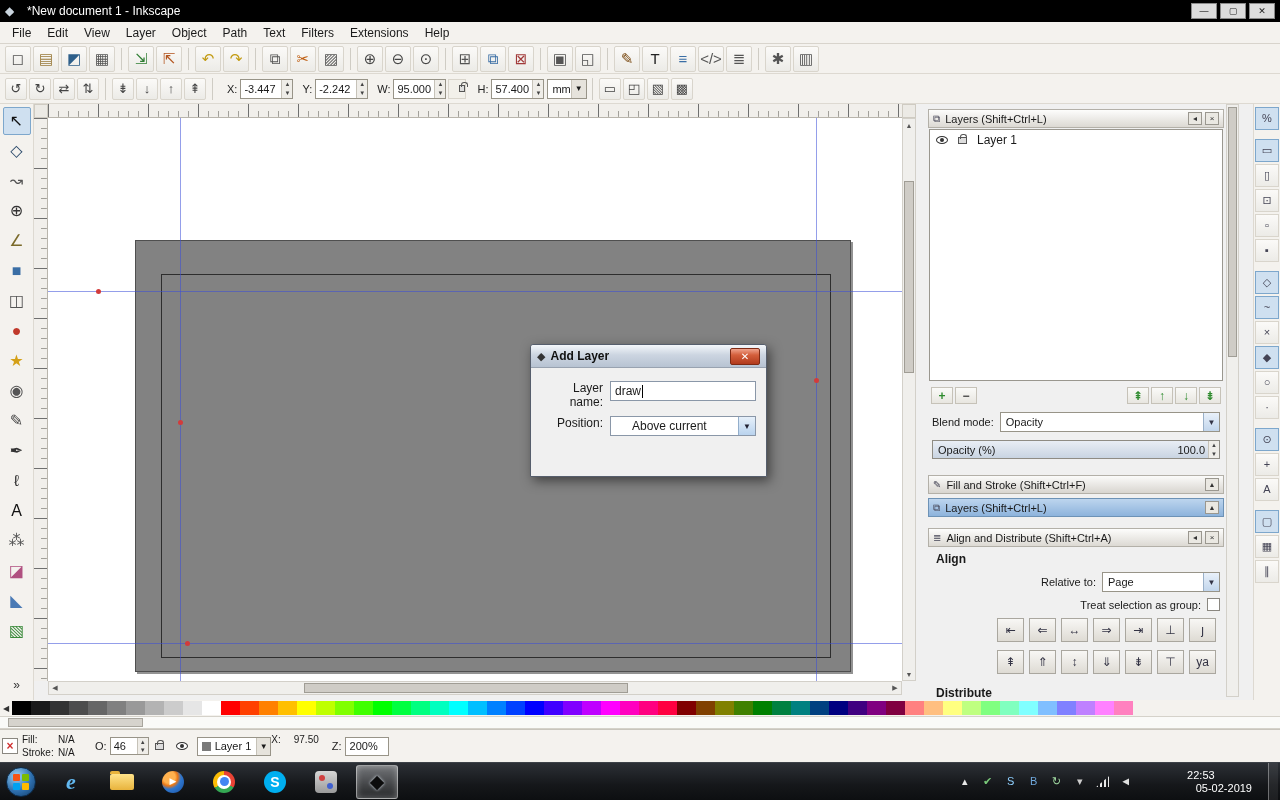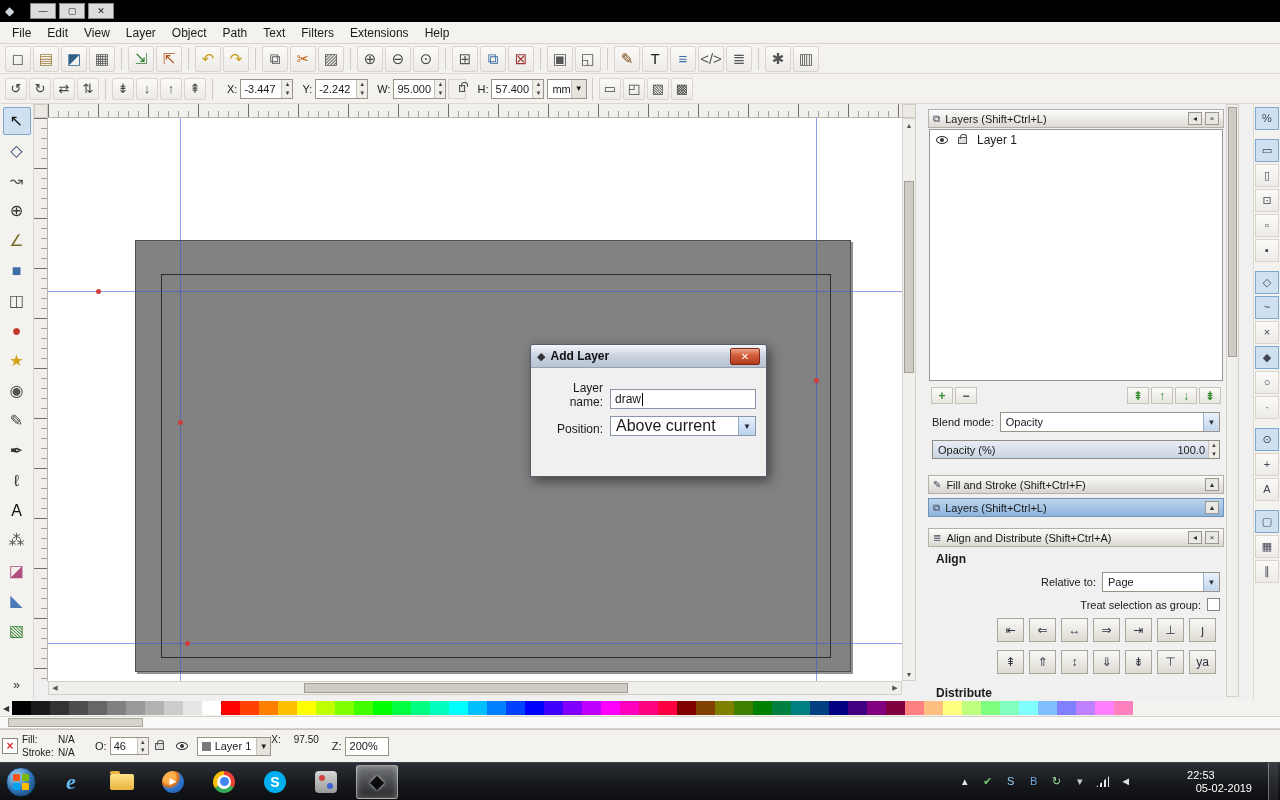--- a/index.html
+++ b/index.html
@@ -168,38 +168,39 @@
 .net-bars{width:13px;height:11px;background:repeating-linear-gradient(90deg,#e8e8e8 0 2px,transparent 2px 4px);clip-path:polygon(0 100%,100% 0,100% 100%);}
 .clock{color:#fff;text-align:center;line-height:13px;font-size:11px;margin:0 8px;}
 .show-desktop{width:10px;height:38px;border-left:1px solid rgba(255,255,255,0.35);background:rgba(255,255,255,0.07);}
 
 
 #dialog{position:absolute;left:530px;top:344px;width:237px;height:133px;background:#f0f0f0;border:1px solid #565e6c;border-radius:3px 3px 0 0;box-shadow:3px 4px 12px rgba(0,0,0,0.5);z-index:40;}
 .dlg-titlebar{height:23px;background:linear-gradient(#f4f7fa,#ccd5e1 45%,#b7c3d2);border-bottom:1px solid #98a2b0;border-radius:3px 3px 0 0;display:flex;align-items:center;padding:0 6px;}
 .dlg-icon{font-size:11px;color:#333;margin-right:5px;}
 .dlg-title{flex:1;font-weight:bold;font-size:12px;color:#111;}
 .dlg-close{width:30px;height:17px;background:linear-gradient(#f0a38c,#d45f3c 40%,#b13a1c);border:1px solid #7e2a14;border-radius:2px;color:#fff;font-size:10px;font-weight:bold;display:flex;align-items:center;justify-content:center;}
-.dlg-row{display:flex;align-items:flex-end;margin:0 10px;}
+.dlg-row{display:flex;align-items:flex-start;margin:0 10px;}
 .dlg-row.r1{margin-top:13px;}
 .dlg-row.r2{margin-top:7px;}
 .dlg-label{width:62px;text-align:right;margin-right:7px;font-size:12px;}
 .dlg-input{flex:1;height:20px;background:#fff;border:1px solid #8a97a8;display:flex;align-items:center;padding:0 4px;font-size:12px;}
 .caret{width:1px;height:13px;background:#000;margin-left:1px;display:inline-block;}
 .dlg-combo{flex:1;height:20px;background:#fff;border:1px solid #8a97a8;display:flex;align-items:center;}
-.dlg-combo .ctext{flex:1;padding:0 5px;font-size:16px;}
+.dlg-combo .ctext{flex:1;padding:0 5px;font-size:12px;margin-left:16px;}
 .dlg-combo .cbtn{width:17px;height:100%;background:linear-gradient(#e6f0fa,#b9d3ee);border-left:1px solid #93aecb;font-size:8px;display:flex;align-items:center;justify-content:center;color:#223;}
 .dlg-buttons{display:flex;justify-content:flex-end;gap:13px;margin:13px 13px 0 0;}
 .dlg-btn{width:82px;height:23px;background:linear-gradient(#f6f6f6,#e5e5e5 45%,#d0d0d0);border:1px solid #8e8e8e;border-radius:3px;font-size:12px;display:flex;align-items:center;justify-content:center;}
 .dlg-btn.default{width:76px;border:1px solid #3c7fb1;box-shadow:0 0 4px 1px #7ab8e8;background:linear-gradient(#eaf6fd,#d9f0fc 45%,#bee6fd);}
 </style>
 </head>
 <body>
 
 <div id="titlebar">
   <span class="app-icon">◆</span>
+  <span class="title">*New document 1 - Inkscape</span>
   <span id="window-controls">
       <button class="winbtn">
         <span class="glyph">—</span>
       </button>
       <button class="winbtn">
         <span class="glyph">▢</span>
       </button>
       <button class="winbtn">
         <span class="glyph">✕</span>
       </button>

